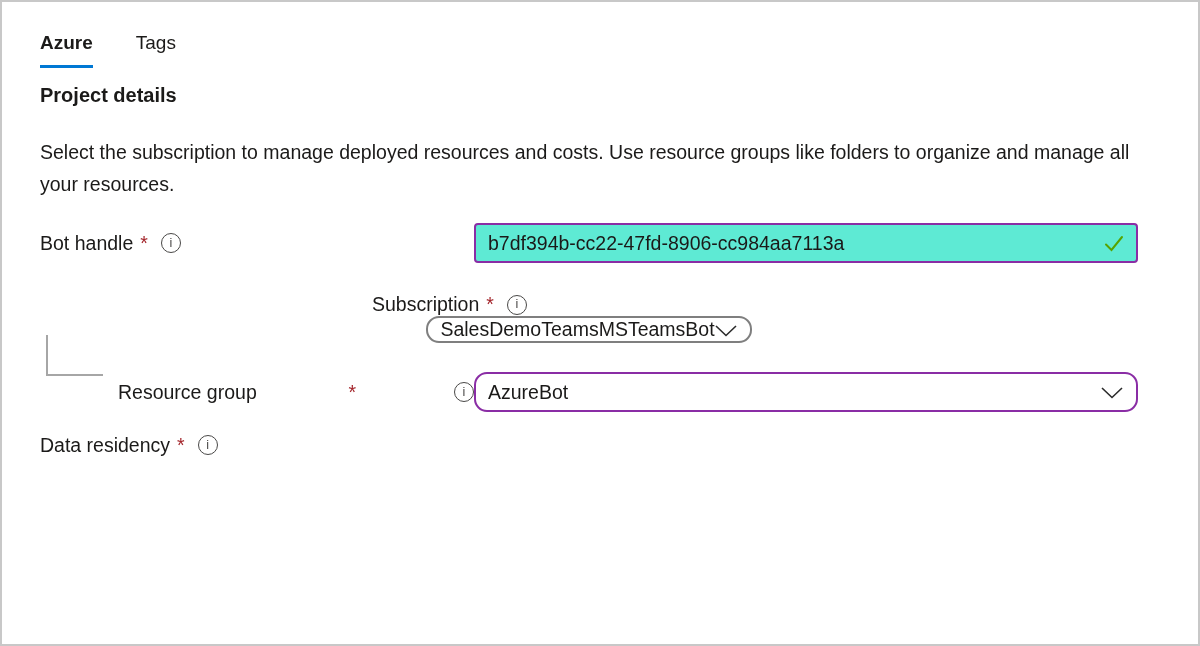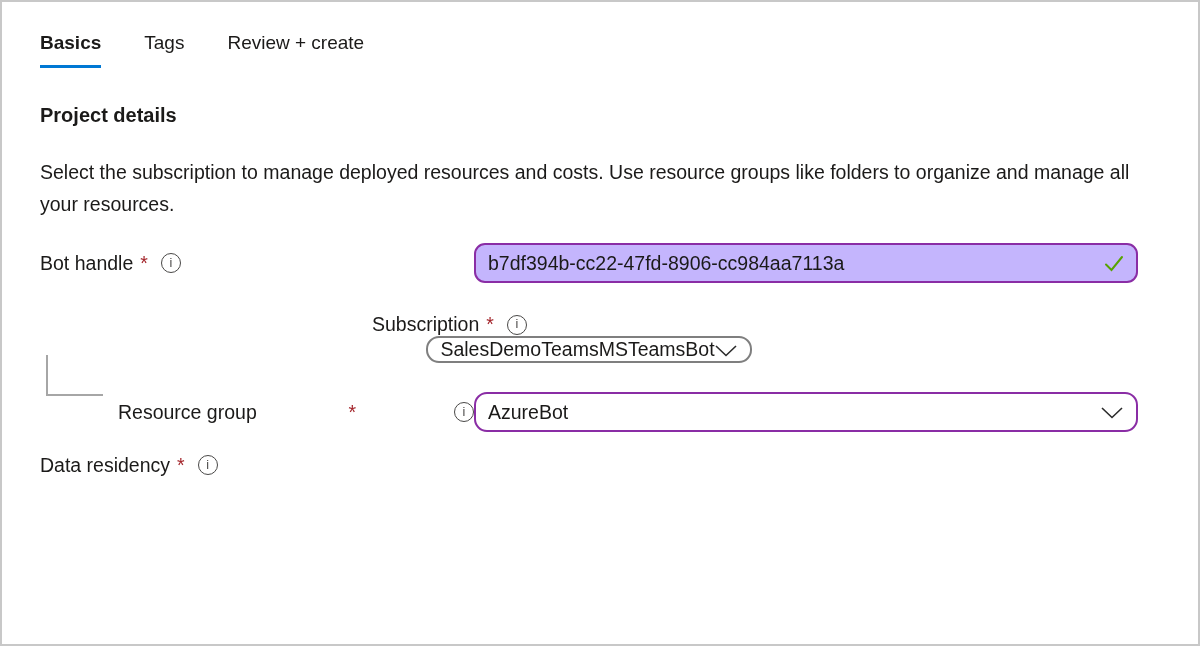--- a/index.html
+++ b/index.html
@@ -17,41 +17,41 @@
   
   .header { display:flex; align-items:center; margin:20px 60px 0 26px; }
   .page-title { font-size:33px; font-weight:700; letter-spacing:-0.3px; }
   .more-btn { display:flex; gap:7px; margin-left:28px; margin-top:8px; cursor:pointer; padding:4px; }
   .more-btn .dot { width:4px; height:4px; background:#2b2b2b; }
   
   .tabs { display:flex; margin:30px 60px 0 38px; }
   .tab { font-size:19px; padding-bottom:11px; margin-right:43px; cursor:pointer; color:#1b1a19; }
   .tab.active { font-weight:700; border-bottom:3px solid #0078d4; }
   
-  .section-heading { margin:36px 60px 0 38px; font-size:20px; font-weight:700; }
+  .section-heading { margin:16px 60px 0 38px; font-size:20px; font-weight:700; }
   .description { margin:29px 58px 0 38px; font-size:19.5px; line-height:32px; max-width:1132px; }
   
   .form { margin:0 60px 0 38px; }
   .row { display:flex; align-items:center; }
   .row-label { width:434px; flex-shrink:0; display:flex; align-items:center; font-size:19.5px; }
   .req { color:#a4262c; margin-left:7px; font-size:19.5px; }
   .info-icon {
     width:20px; height:20px; border-radius:50%;
     border:1.5px solid #494847; color:#494847;
     font-size:12.5px; line-height:1;
     display:inline-flex; align-items:center; justify-content:center;
     margin-left:13px; cursor:default; font-style:normal;
   }
   .field { position:relative; flex:1; height:40px; }
   .textbox {
     width:100%; height:40px;
-    border:2px solid #8a2da5; border-radius:11px;
+    border:2px solid #8a2da5; border-radius:4px;
     font-family:"Liberation Sans", sans-serif;
     font-size:19.5px; color:#1b1a19;
-    padding:0 46px 0 12px; outline:none; background:#c4b5fd;
+    padding:0 46px 0 12px; outline:none; background:#5eead4;
   }
   .check-icon { position:absolute; right:12px; top:50%; transform:translateY(-50%); display:flex; }
   .dropdown {
     flex:1; height:40px;
     border:2px solid #7f7f7f; border-radius:13px;
     display:flex; align-items:center; justify-content:space-between;
     padding:0 13px 0 12px; font-size:19.5px; cursor:pointer; background:#fff;
   }
   .dropdown.purple { border-color:#8a2da5; }
   .chevron-icon { display:flex; margin-top:2px; }
@@ -79,23 +79,22 @@
   .row-data-residency { margin-top:18px; align-items:flex-start; }
   .row-data-residency .row-label { height:30px; }
 </style>
 </head>
 <body>
 
 <div class="frame">
 
 
   <div class="tabs">
-    <div class="tab active">Basics</div>
+    <div class="tab active">Azure</div>
     <div class="tab">Tags</div>
-    <div class="tab">Review + create</div>
   </div>
 
   <div class="section-heading">Project details</div>
   <p class="description">Select the subscription to manage deployed resources and costs. Use resource groups like folders to organize and manage all your resources.</p>
 
   <div class="form">
 
     <div class="row row-bot-handle">
       <div class="row-label">
         <span>Bot handle</span>

